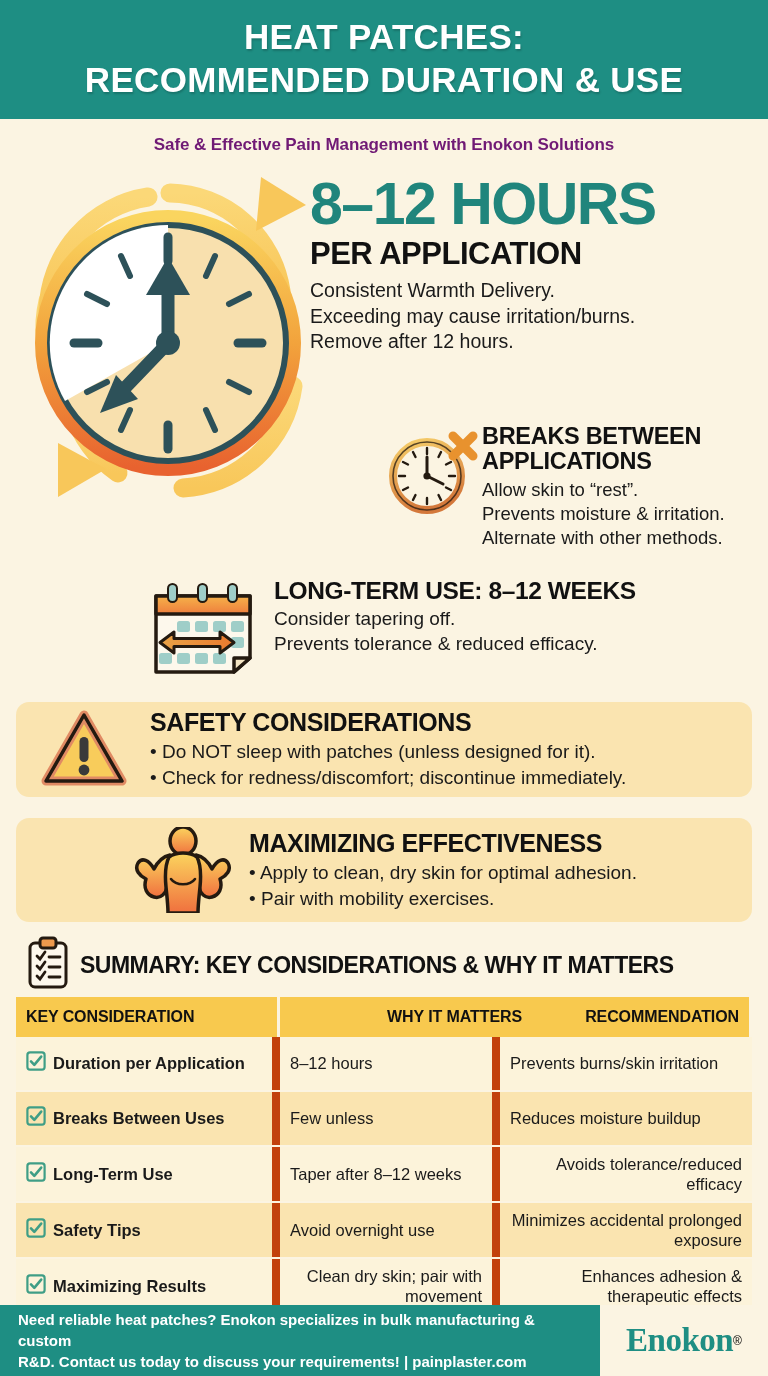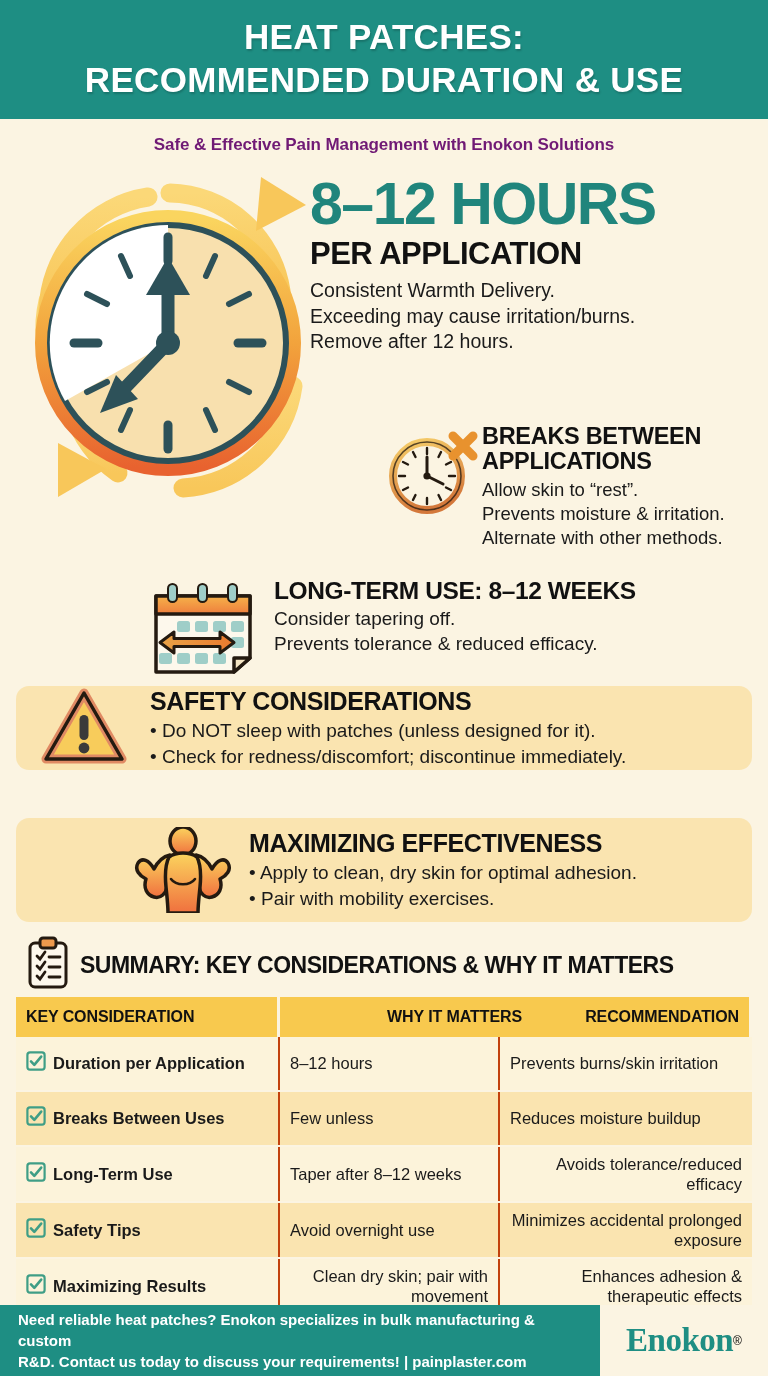--- a/index.html
+++ b/index.html
@@ -63,21 +63,21 @@
   
   .panel {
     position: absolute; left: 16px; width: 736px;
     background: #FAE4B0; border-radius: 13px;
     display: flex; align-items: center; gap: 14px;
     padding: 10px 16px;
   }
   .panel .icon { flex: 0 0 104px; display: flex; justify-content: center; }
   .panel h2 { font-size: 25px; font-weight: bold; color: #111; letter-spacing: -0.4px; }
   .panel .bullets { font-size: 19px; color: #1A1A1A; line-height: 1.36; margin-top: 2px; }
-  #panel-safety { top: 686px; height: 84px; }
+  #panel-safety { top: 702px; height: 95px; }
   #panel-max { top: 818px; height: 104px; justify-content: center; }
 
   
   .summary-head {
     position: absolute; left: 26px; top: 936px; width: 726px;
     display: flex; align-items: center; gap: 10px;
   }
   .summary-head h2 { font-size: 23px; font-weight: bold; color: #111; letter-spacing: -0.5px; }
 
   .table { position: absolute; left: 16px; top: 997px; width: 736px; }
@@ -85,21 +85,21 @@
   .tcell { padding: 7px 10px; font-size: 16.5px; color: #1A1A1A; line-height: 1.22; text-align: right; }
   .c1 { width: 264px; display: flex; align-items: center; gap: 7px; font-weight: bold; }
   .c2 { width: 220px; }
   .c3 { width: 252px; }
   .thead .tcell { background: #F8C94E; font-weight: bold; font-size: 16px; letter-spacing: -0.1px; color: #111; padding-top: 10px; padding-bottom: 10px; }
   .thead .c1, .thead .c2, .thead .c3 { border-right: 3px solid #FBF4E2; }
   .thead .c3 { border-right: none; }
   .trow.odd .tcell { background: #FCF3DA; }
   .trow.even .tcell { background: #FAE4B0; }
   .trow.body { border-bottom: 2px solid #FBF4E2; }
-  .trow.body .c1, .trow.body .c2 { border-right: 2px solid #c2410c; }
+  .trow.body .c1, .trow.body .c2 { border-right: 8px solid #c2410c; }
   .trow.body .tcell { min-height: 53px; display: flex; align-items: center; }
   .trow.body .c1 { align-items: center; }
 
   
   .footer { position: absolute; left: 0; top: 1305px; width: 768px; height: 71px; }
   .footer-bar {
     position: absolute; left: 0; top: 0; width: 600px; height: 71px;
     background: #1E8E83; display: flex; align-items: center; padding: 0 18px;
   }
   .footer-bar p { color: #FFFFFF; font-size: 15px; font-weight: 600; line-height: 1.42; }

